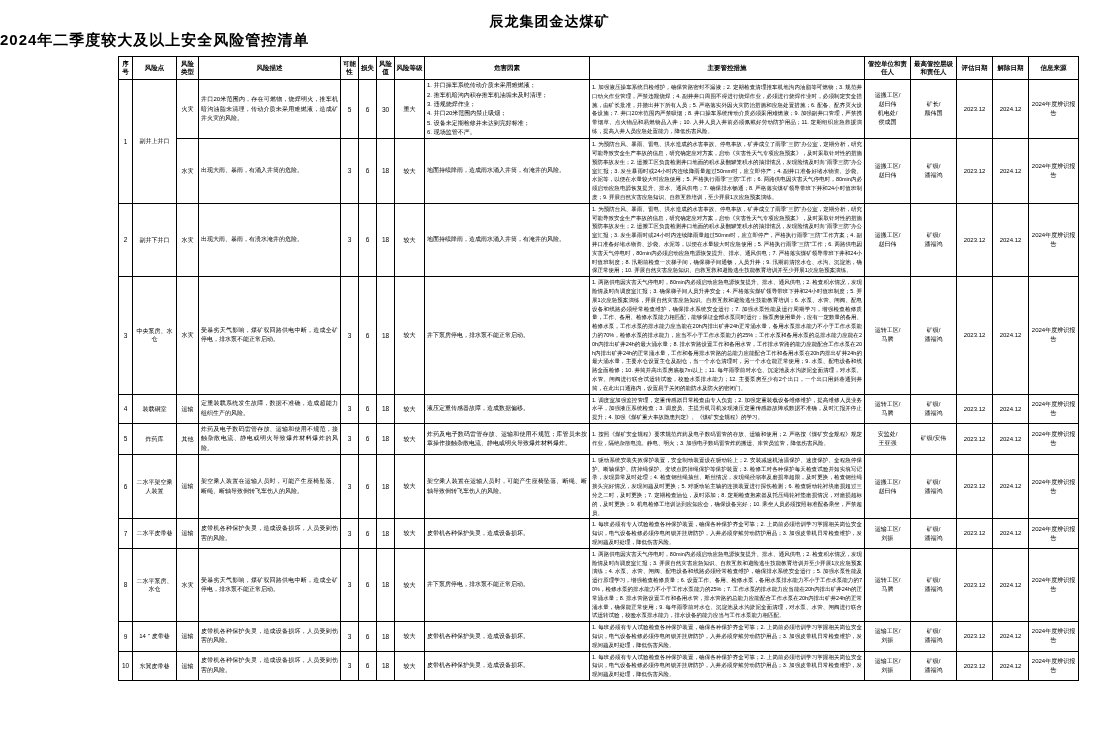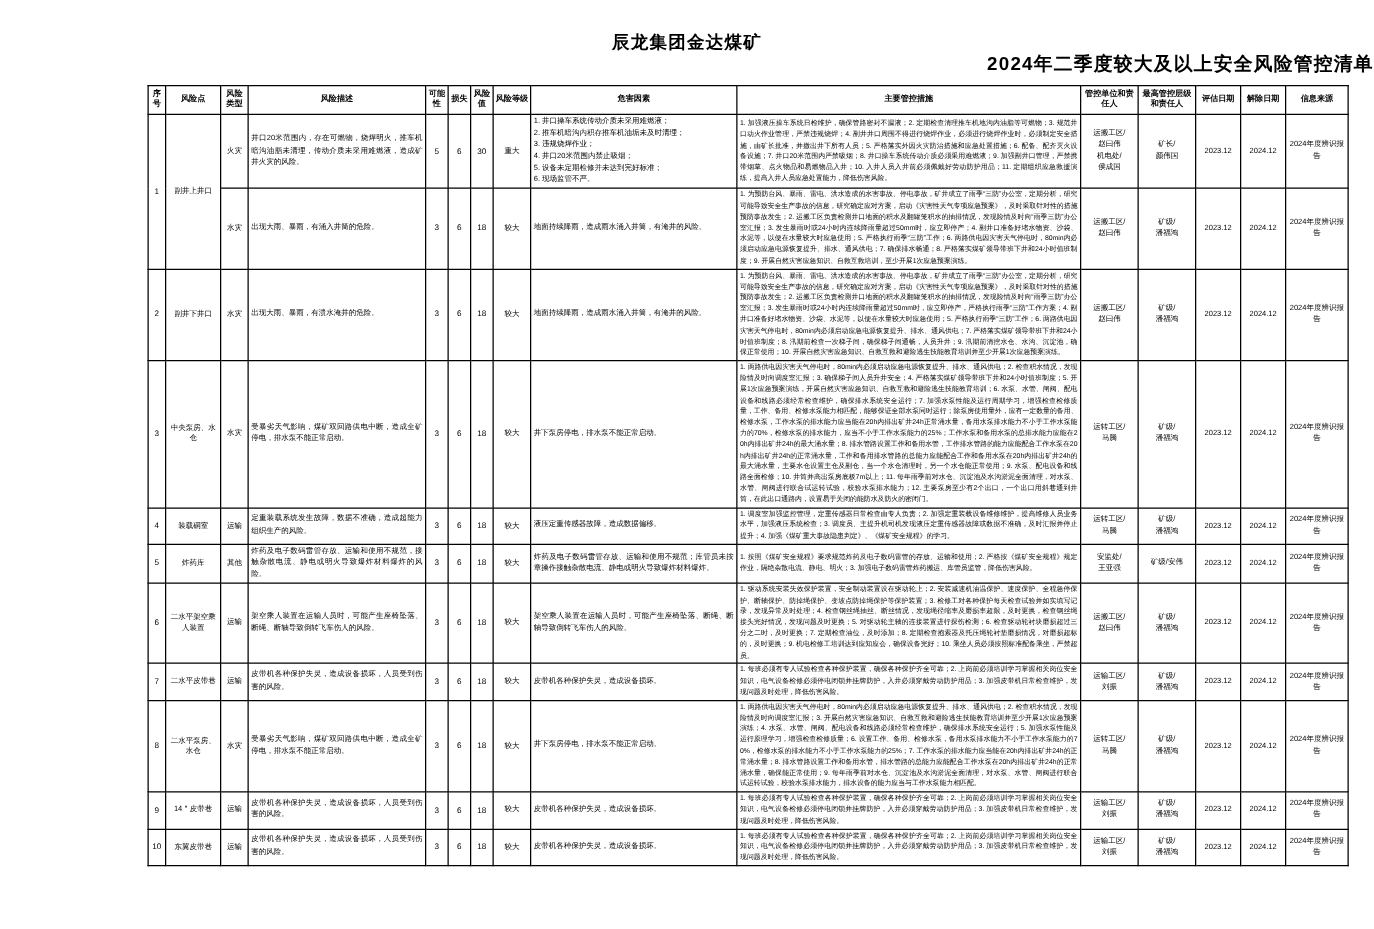--- a/index.html
+++ b/index.html
@@ -5,24 +5,24 @@
   html,body{margin:0;padding:0;background:#ffffff;}
   body{
     width:1099px;height:743px;overflow:hidden;
     font-family:"Liberation Sans","DejaVu Sans",sans-serif;
     color:#000;
     -webkit-font-smoothing:antialiased;
   }
   .page{position:relative;width:1099px;height:743px;}
   .title{
     text-align:center;font-weight:bold;font-size:14px;line-height:1.3;
-    margin-top:24px;letter-spacing:1px;
+    margin-top:12px;letter-spacing:1px;
   }
   .subtitle{
-    text-align:right;font-weight:bold;font-size:15px;line-height:1.35;
+    text-align:left;font-weight:bold;font-size:15px;line-height:1.35;
     letter-spacing:1px;margin-bottom:6px;
   }
   table.risk{
     border-collapse:collapse;table-layout:fixed;
     margin-left:118px;width:960px;
     border:1.5px solid #000;
   }
   table.risk th,table.risk td{
     border:1px solid #000;
     padding:1px 2px;

